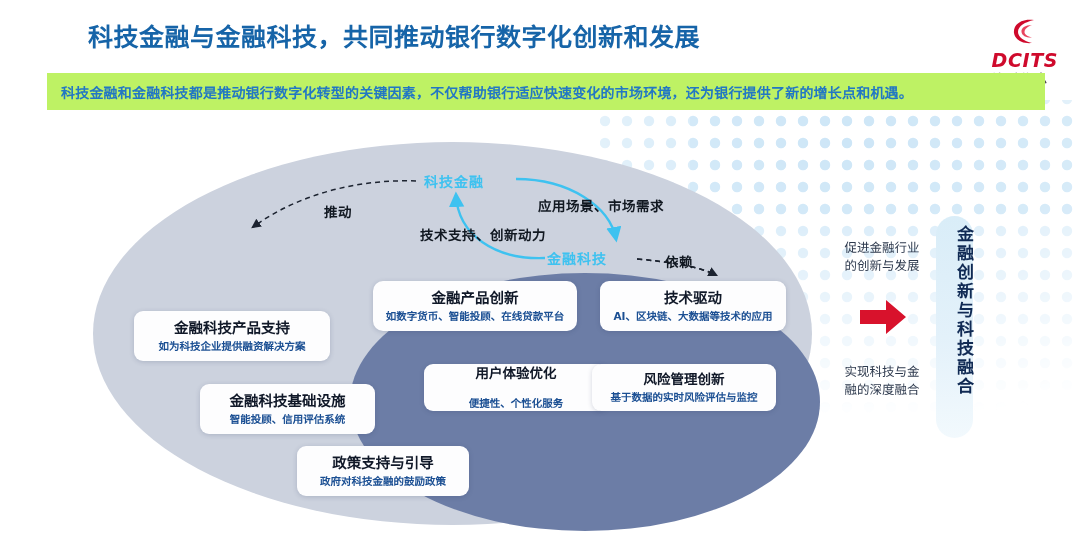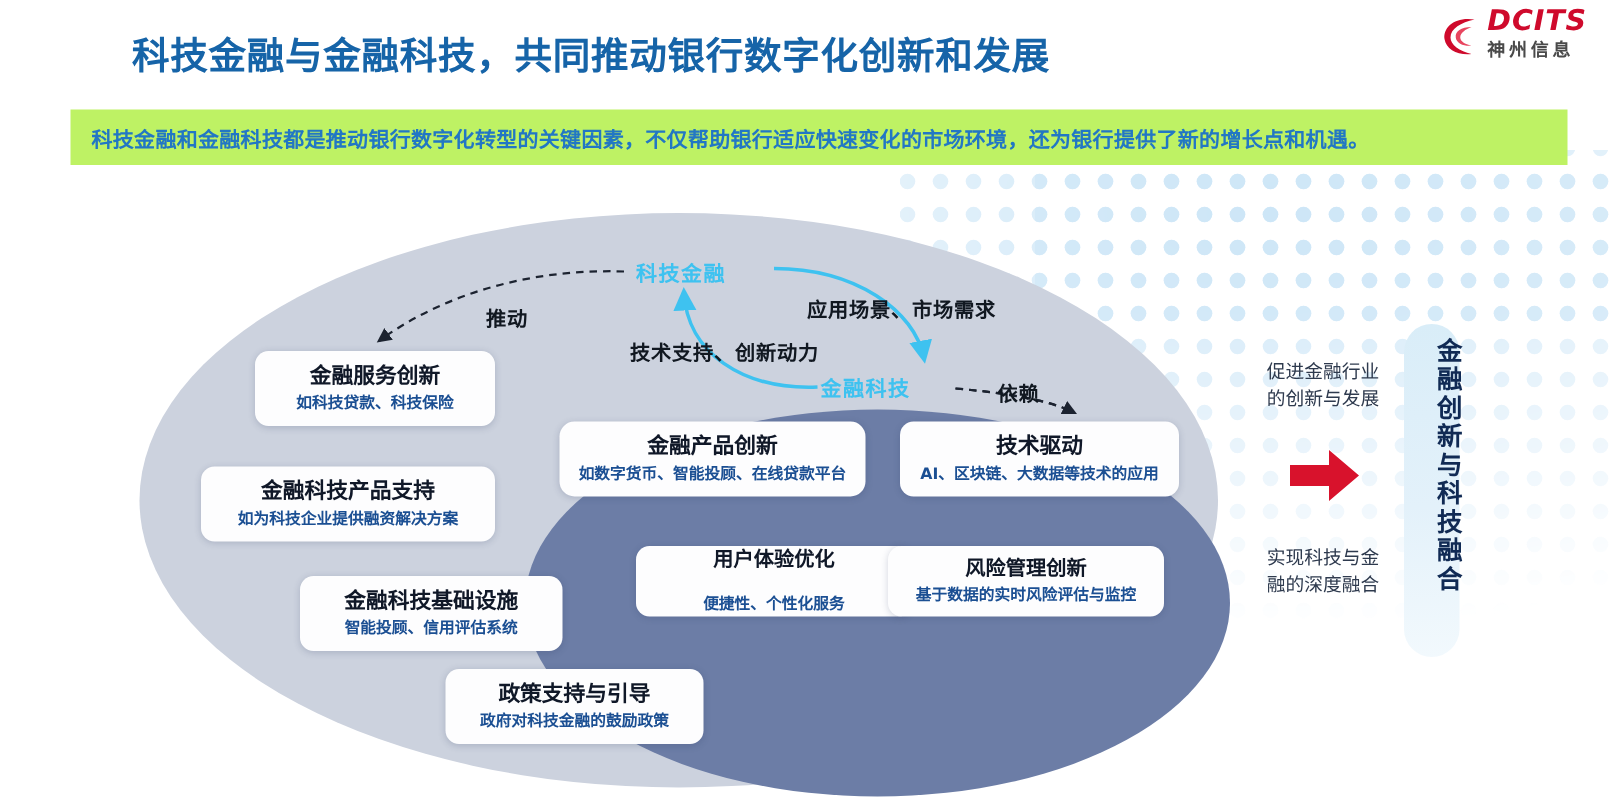--- a/index.html
+++ b/index.html
@@ -18,21 +18,21 @@
 
   
   #header {
     position:absolute; left:0; top:0; width:1080px; height:62px; z-index:5;
   }
   #page-title {
     position:absolute; left:88px; top:17px;
     font-size:25px; font-weight:bold; letter-spacing:.5px;
     color:#1664a8; white-space:nowrap;
   }
-  #logo { position:absolute; right:22px; top:5px; display:flex; align-items:flex-end; gap:5px; }
+  #logo { position:absolute; right:22px; top:16px; display:flex; align-items:center; gap:5px;flex-direction:column; }
   #logo-mark { width:26px; height:30px; }
   #logo-text { display:flex; flex-direction:column; line-height:1; }
   #logo-en { font-size:19px; font-weight:bold; color:#cf0a2c; letter-spacing:.6px; font-style:italic; }
   #logo-cn { font-size:12px; font-weight:bold; color:#4a4a4a; letter-spacing:2.5px; margin-top:3px; }
 
   
   #subtitle-bar {
     position:absolute; left:47px; top:73px; width:998px; height:37px;
     background:#bef264; z-index:5;
     display:flex; align-items:center;
@@ -184,24 +184,20 @@
   </svg>
 
   <div class="node-label" id="label-keji-jinrong">科技金融</div>
   <div class="node-label" id="label-jinrong-keji">金融科技</div>
 
   <div class="conn-label" id="label-tuidong">推动</div>
   <div class="conn-label" id="label-scene">应用场景、市场需求</div>
   <div class="conn-label" id="label-support">技术支持、创新动力</div>
   <div class="conn-label" id="label-depend">依赖</div>
 
-  <div class="card" id="card-fin-service">
-    <div class="t">金融服务创新</div>
-    <div class="s">如科技贷款、科技保险</div>
-  </div>
   <div class="card" id="card-fin-product">
     <div class="t">金融科技产品支持</div>
     <div class="s">如为科技企业提供融资解决方案</div>
   </div>
   <div class="card" id="card-infra">
     <div class="t">金融科技基础设施</div>
     <div class="s">智能投顾、信用评估系统</div>
   </div>
   <div class="card" id="card-policy">
     <div class="t">政策支持与引导</div>

